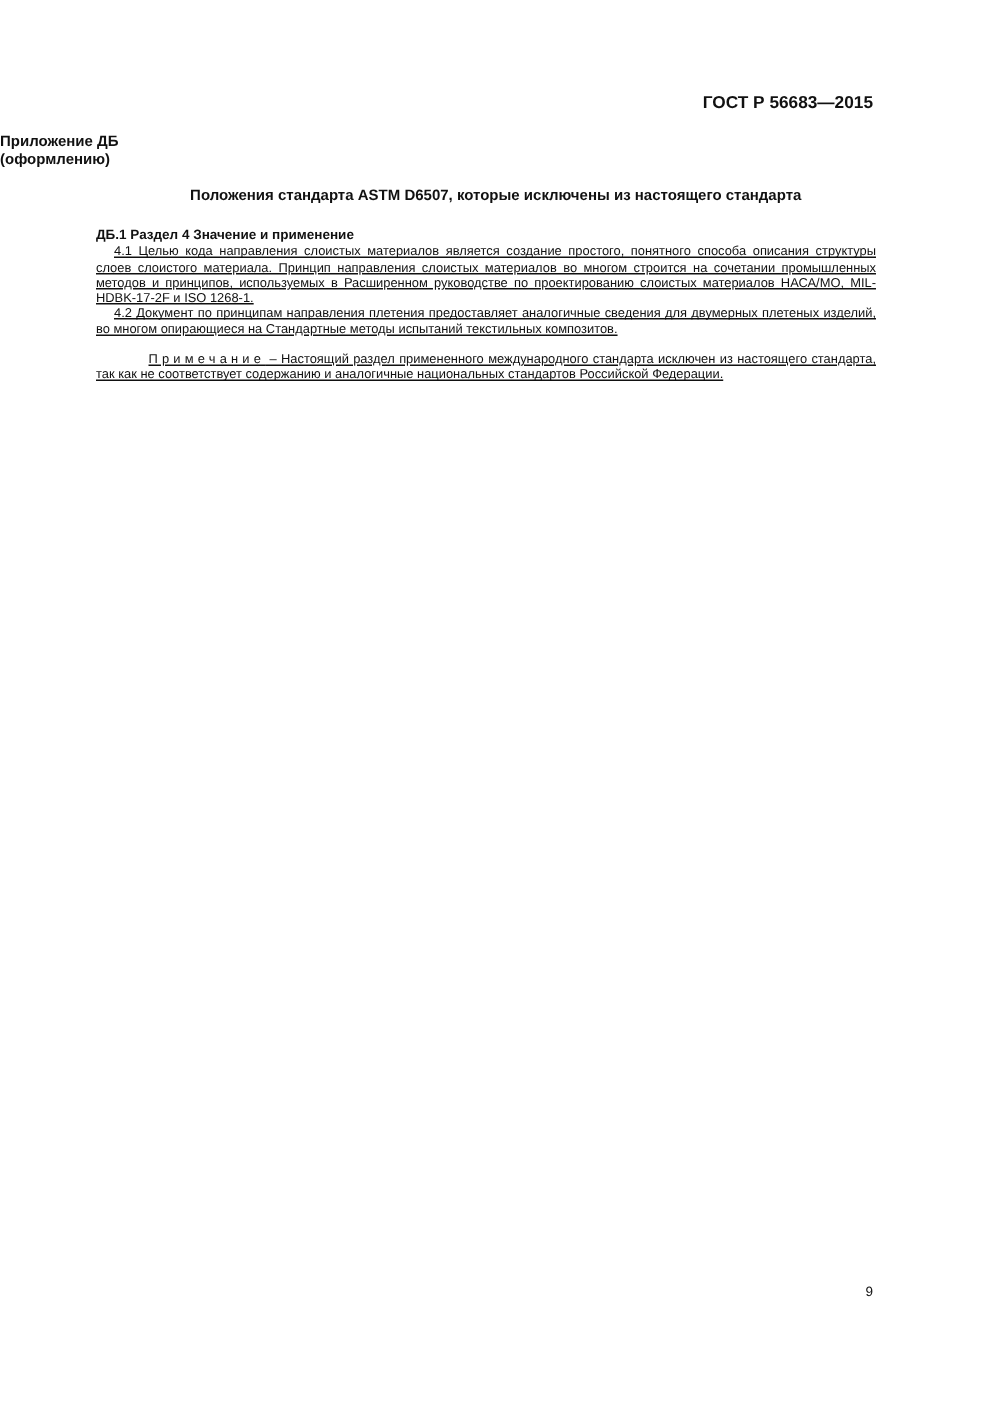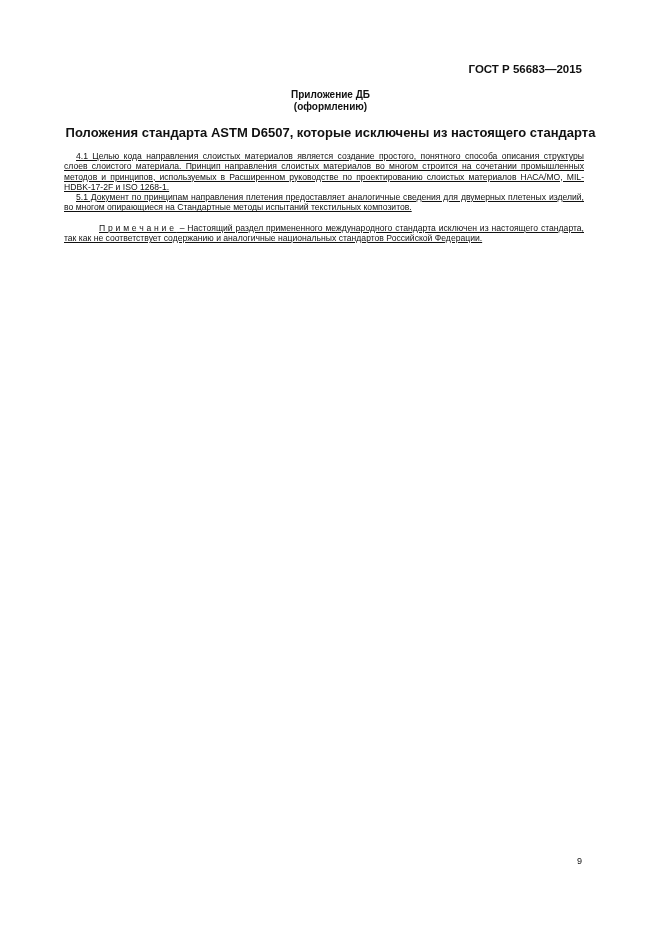--- a/index.html
+++ b/index.html
@@ -5,26 +5,26 @@
   html, body { margin: 0; padding: 0; }
   body {
     width: 661px; height: 936px; background: #ffffff; position: relative; overflow: hidden;
     font-family: "Liberation Sans", sans-serif; color: #111;
   }
   .page { position: absolute; left: 0; top: 0; width: 661px; height: 764px; background: #fff; border-radius: 10px; }
   .doc-code {
     position: absolute; top: 63px; right: 79px; font-weight: bold; font-size: 11.5px;
   }
   .annex-title {
-    position: absolute; top: 89px; left: 0; width: 661px; text-align: center;
+    position: absolute; top: 89px; left: 0; width: 661px; 
     font-weight: bold; font-size: 10px; line-height: 12px;
   }
   .section-title {
     position: absolute; top: 125px; left: 0; width: 661px; text-align: center;
-    font-weight: bold; font-size: 13px;
+    font-weight: bold; font-size: 10px;
   }
   .body {
     position: absolute; top: 151px; left: 64px; width: 520px;
     font-size: 8.6px; line-height: 10.3px;
   }
   .body p { margin: 0; text-align: justify; }
   .subhead { font-weight: bold; font-size: 9px; margin-bottom: 1px !important; }
   .indent { text-indent: 12px; text-decoration: underline; }
   .note { margin-top: 10px !important; }
   .spaced { letter-spacing: 2.8px; padding-left: 23px; }
@@ -37,19 +37,20 @@
   <div class="doc-code">ГОСТ Р 56683—2015</div>
 
   <div class="annex-title">
     <div>Приложение ДБ</div>
     <div>(оформлению)</div>
   </div>
 
   <div class="section-title">Положения стандарта ASTM D6507, которые исключены из настоящего стандарта</div>
 
   <div class="body">
+    <p class="subhead">ДБ.1 Раздел 4 Значение и применение</p>
     <p class="indent">4.1 Целью кода направления слоистых материалов является создание простого, понятного способа описания структуры слоев слоистого материала. Принцип направления слоистых материалов во многом строится на сочетании промышленных методов и принципов, используемых в Расширенном руководстве по проектированию слоистых материалов НАСА/МО, MIL-HDBK-17-2F и ISO 1268-1.</p>
-    <p class="indent">5.1 Документ по принципам направления плетения предоставляет аналогичные сведения для двумерных плетеных изделий, во многом опирающиеся на Стандартные методы испытаний текстильных композитов.</p>
+    <p class="indent">4.2 Документ по принципам направления плетения предоставляет аналогичные сведения для двумерных плетеных изделий, во многом опирающиеся на Стандартные методы испытаний текстильных композитов.</p>
     <p class="indent note"><span class="spaced">Примечание</span><span> – Настоящий раздел примененного международного стандарта исключен из настоящего стандарта, так как не соответствует содержанию и аналогичные национальных стандартов Российской Федерации.</span></p>
   </div>
 
   <div class="page-num">9</div>
 </div>
 
 </body></html>

